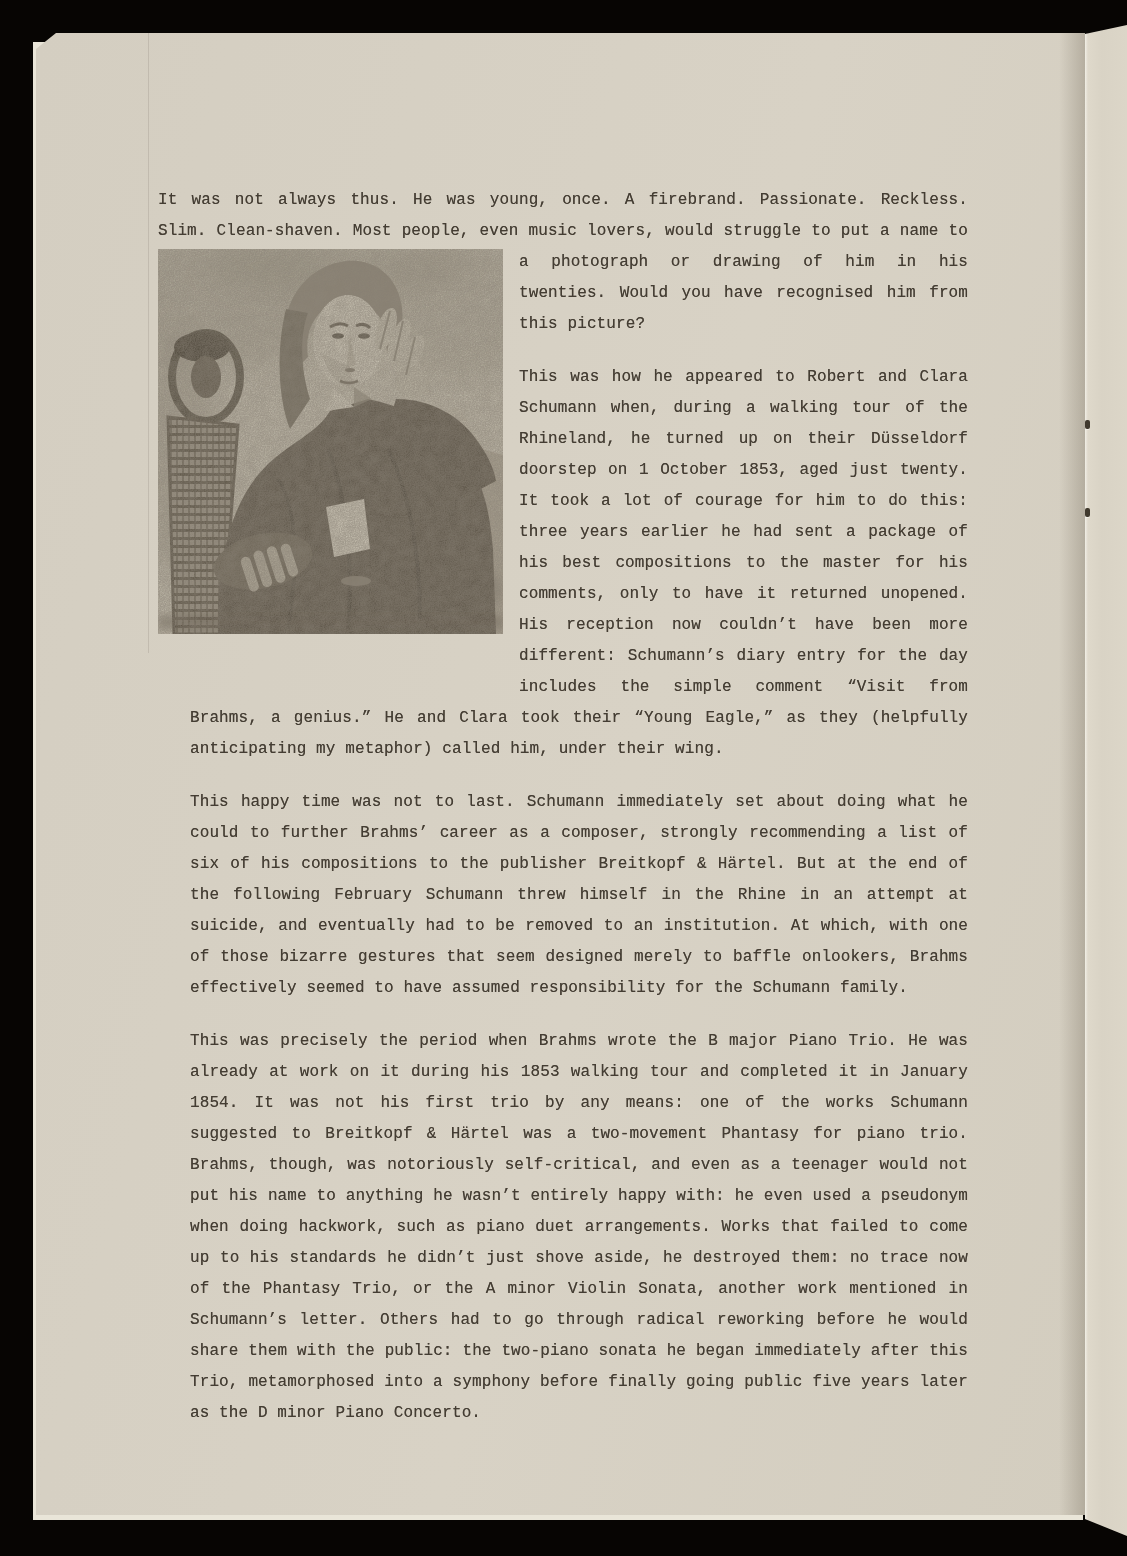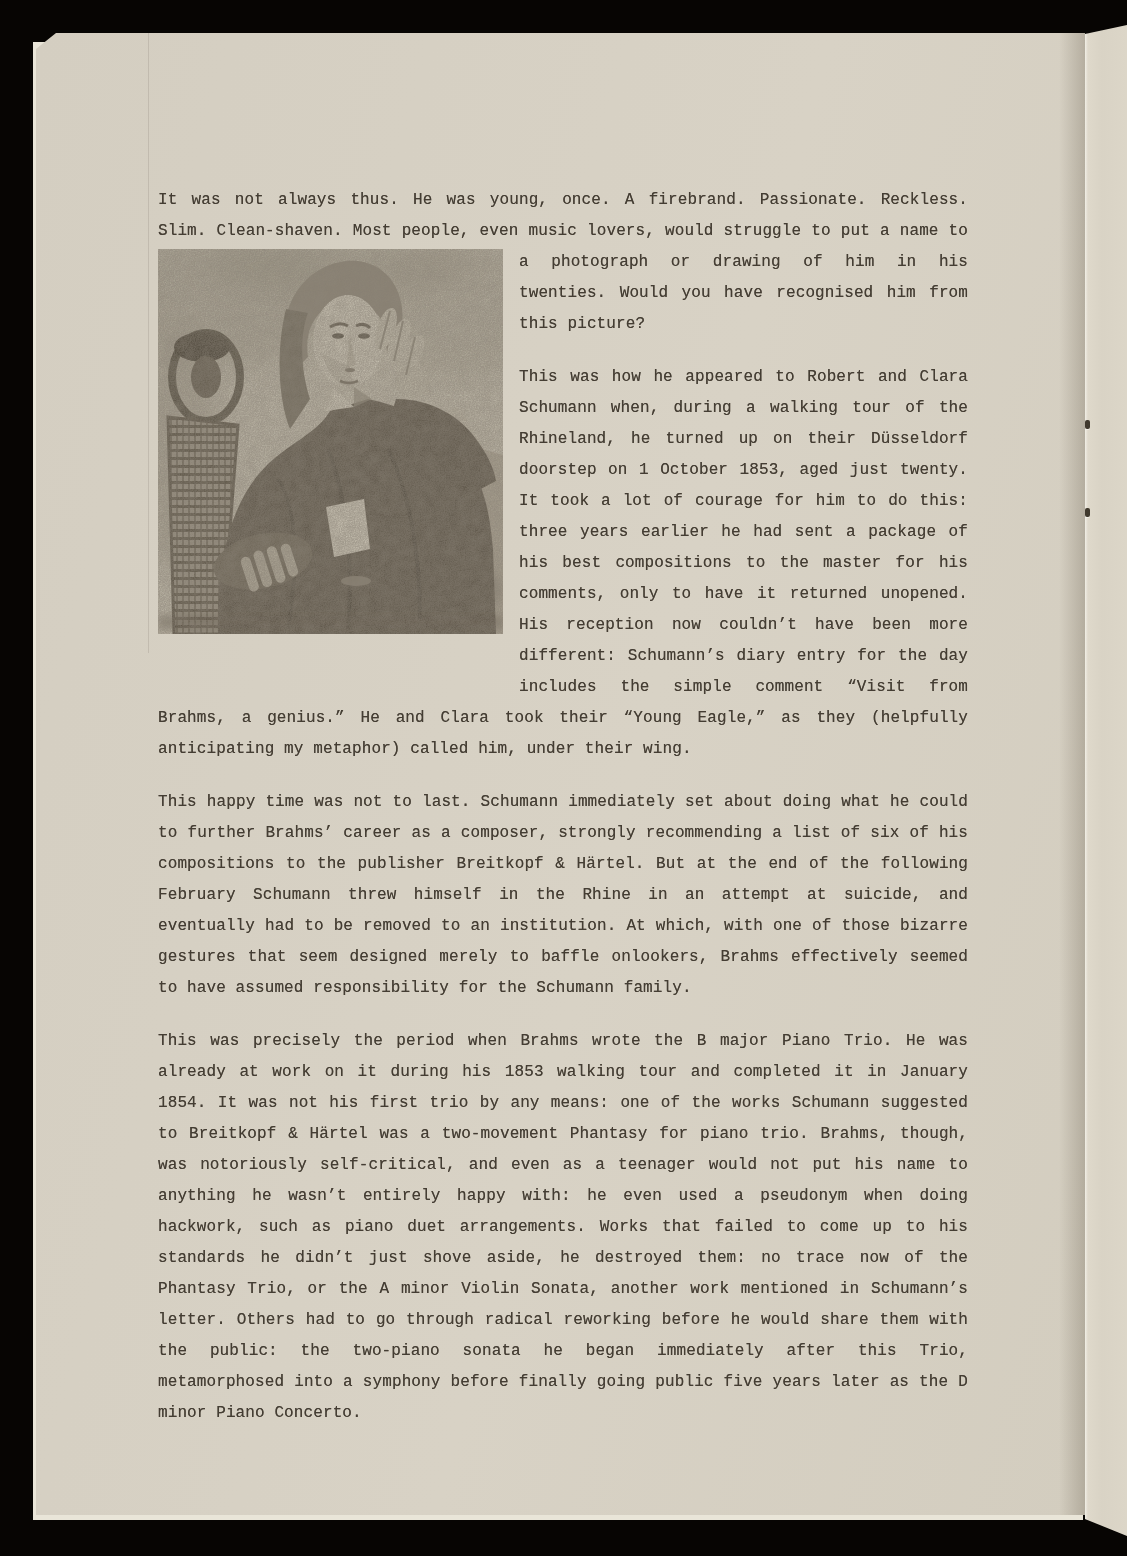--- a/index.html
+++ b/index.html
@@ -56,21 +56,21 @@
   .text-block {
     position:absolute; left:122px; top:152px; width:810px;
     font-size:16px; line-height:31px;
     color:#443d33;
     letter-spacing:0.1px;
     text-align:justify;
     text-shadow:0 0 0.5px rgba(68,61,51,0.70);
     font-family:Liberation Mono, monospace;
   }
   .para { margin:0; }
-  .para + .para { margin-top:22px; }
+  .para + .para { margin-top:22px;padding-left:32px; }
   .photo-float {
     float:left; display:block;
     width:345px; height:385px;
     margin:2px 16px 44px 0;
   }
   .photo-float svg { display:block; width:100%; height:100%; }
 </style>
 </head>
 <body>
 

